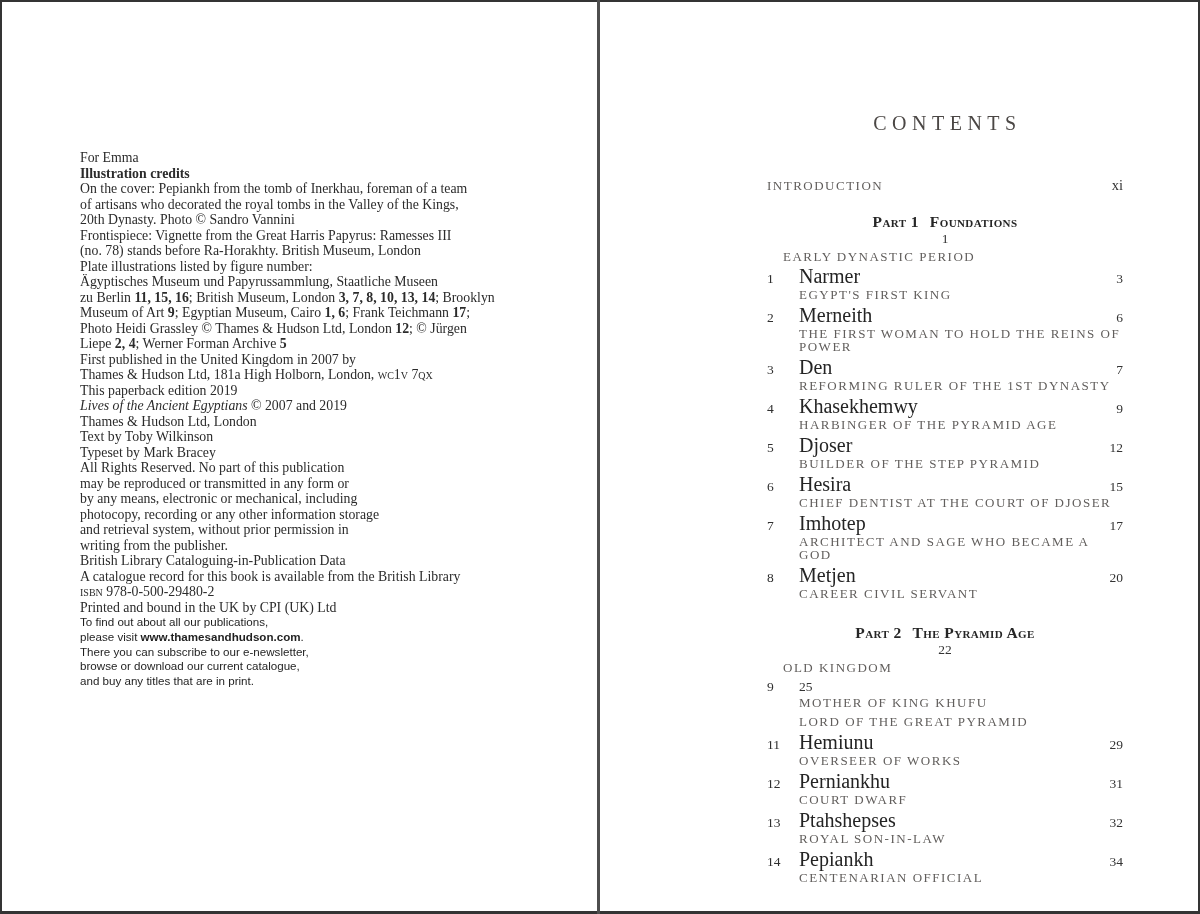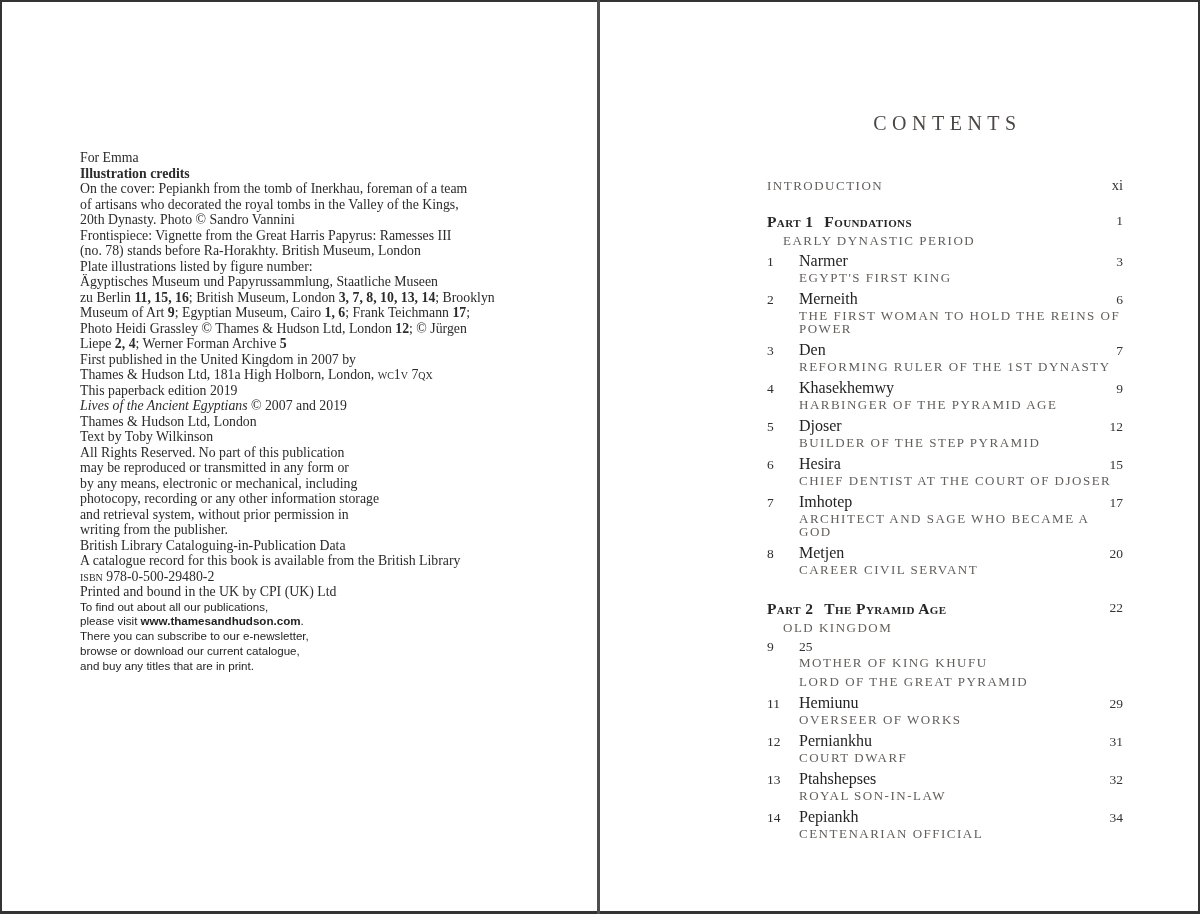--- a/index.html
+++ b/index.html
@@ -54,47 +54,48 @@
     font-size:13px;letter-spacing:1.5px;color:#615e5c;line-height:13px;
   }
   .toc-intro{
     display:flex;justify-content:space-between;align-items:baseline;
     margin-top:41px;
   }
   .pagenum{font-size:13.5px;color:#333;}
   .intro-page{font-size:14.5px;}
   .part-header{margin-top:19px;}
   .part-header.part-2{margin-top:24px;}
-  .part-line{display:flex;align-items:flex-start;}
+  .part-line{display:flex;align-items:center;flex-direction:column;}
   .part-title-wrap{flex:1;font-variant:small-caps;font-weight:bold;
     font-size:15.5px;line-height:18px;letter-spacing:.4px;color:#262626;}
   .part-label{margin-right:11px;}
   .part-sub{margin:3px 0 0 16px;}
   .entries{margin-top:5px;}
   .toc-entry{margin-bottom:6px;}
   .entry-line{display:flex;align-items:baseline;}
   .entry-num{width:32px;font-size:13.5px;color:#2f2f2f;}
-  .entry-name{flex:1;font-size:16px;line-height:17px;color:#242424;}
+  .entry-name{flex:1;font-size:20px;line-height:17px;color:#242424;}
   .entry-sub{margin:1px 0 0 32px;}
 </style>
 </head>
 <body>
 
 <div class="spread">
 
   <div class="left-content" id="left-content">
       <p class="lp p-dedication"><span>For Emma</span></p>
       <p class="lp p-credits-heading"><span style="font-weight: bold;">Illustration credits</span></p>
       <p class="lp p-cover-credit"><span>On the cover: Pepiankh from the tomb of Inerkhau, foreman of a team</span><br><span>of artisans who decorated the royal tombs in the Valley of the Kings,</span><br><span>20th Dynasty. Photo © Sandro Vannini</span></p>
       <p class="lp p-frontispiece"><span>Frontispiece: Vignette from the Great Harris Papyrus: Ramesses III</span><br><span>(no. 78) stands before Ra-Horakhty. British Museum, London</span></p>
       <p class="lp p-plates-intro"><span>Plate illustrations listed by figure number:</span></p>
       <p class="lp p-plates-credits"><span>Ägyptisches Museum und Papyrussammlung, Staatliche Museen</span><br><span>zu Berlin </span><span style="font-weight: bold;">11, 15, 16</span><span>; British Museum, London </span><span style="font-weight: bold;">3, 7, 8, 10, 13, 14</span><span>; Brooklyn</span><br><span>Museum of Art </span><span style="font-weight: bold;">9</span><span>; Egyptian Museum, Cairo </span><span style="font-weight: bold;">1, 6</span><span>; Frank Teichmann </span><span style="font-weight: bold;">17</span><span>;</span><br><span>Photo Heidi Grassley © Thames &amp; Hudson Ltd, London </span><span style="font-weight: bold;">12</span><span>; © Jürgen</span><br><span>Liepe </span><span style="font-weight: bold;">2, 4</span><span>; Werner Forman Archive </span><span style="font-weight: bold;">5</span></p>
       <p class="lp p-first-published"><span>First published in the United Kingdom in 2007 by</span><br><span>Thames &amp; Hudson Ltd, 181a High Holborn, London, </span><span class="sc">wc1v 7qx</span></p>
       <p class="lp p-paperback"><span>This paperback edition 2019</span></p>
       <p class="lp p-lives"><span style="font-style: italic;">Lives of the Ancient Egyptians</span><span> © 2007 and 2019</span><br><span>Thames &amp; Hudson Ltd, London</span><br><span>Text by Toby Wilkinson</span></p>
+      <p class="lp p-typeset"><span>Typeset by Mark Bracey</span></p>
       <p class="lp p-rights"><span>All Rights Reserved. No part of this publication</span><br><span>may be reproduced or transmitted in any form or</span><br><span>by any means, electronic or mechanical, including</span><br><span>photocopy, recording or any other information storage</span><br><span>and retrieval system, without prior permission in</span><br><span>writing from the publisher.</span></p>
       <p class="lp p-british-library"><span>British Library Cataloguing-in-Publication Data</span><br><span>A catalogue record for this book is available from the British Library</span></p>
       <p class="lp p-isbn"><span class="sc">isbn</span><span> 978-0-500-29480-2</span></p>
       <p class="lp p-printed"><span>Printed and bound in the UK by CPI (UK) Ltd</span></p>
       <p class="lp p-publisher-note"><span>To find out about all our publications,</span><br><span>please visit </span><span style="font-weight: bold;">www.thamesandhudson.com</span><span>.</span><br><span>There you can subscribe to our e-newsletter,</span><br><span>browse or download our current catalogue,</span><br><span>and buy any titles that are in print.</span></p>
     </div>
 
   <div class="right-content">
     <h1 class="contents-title">CONTENTS</h1>
 

